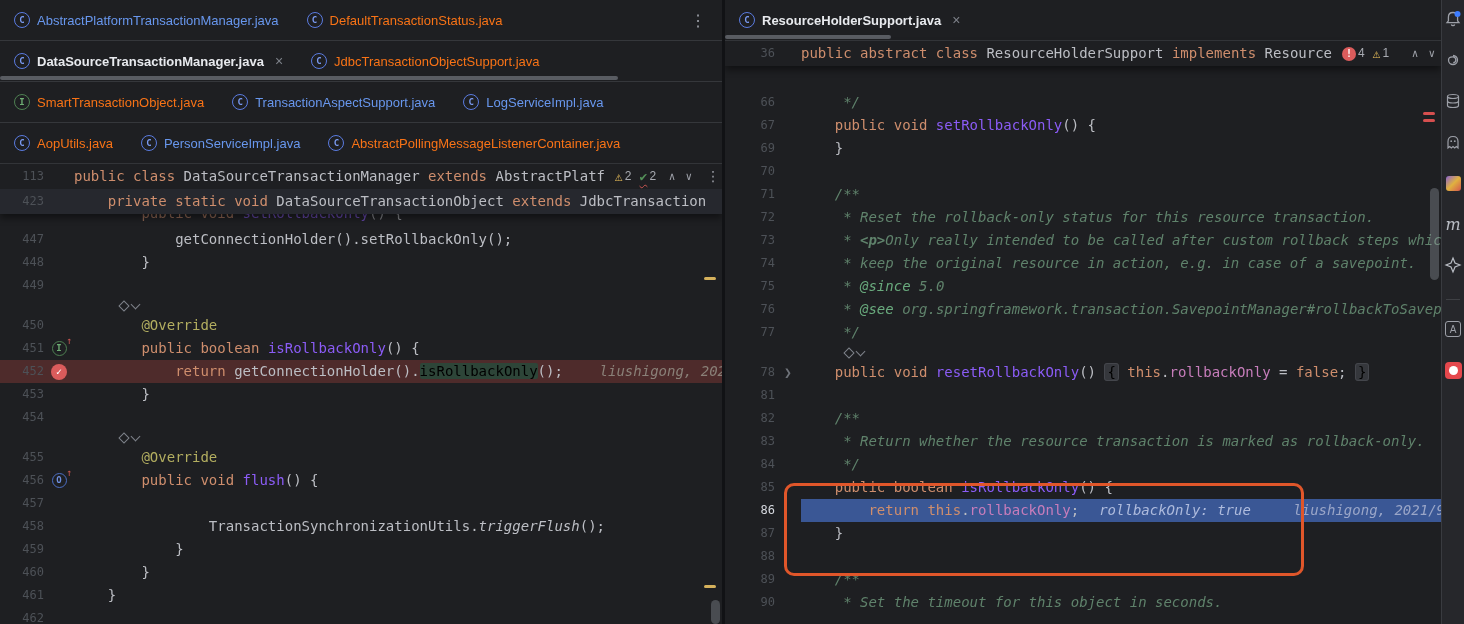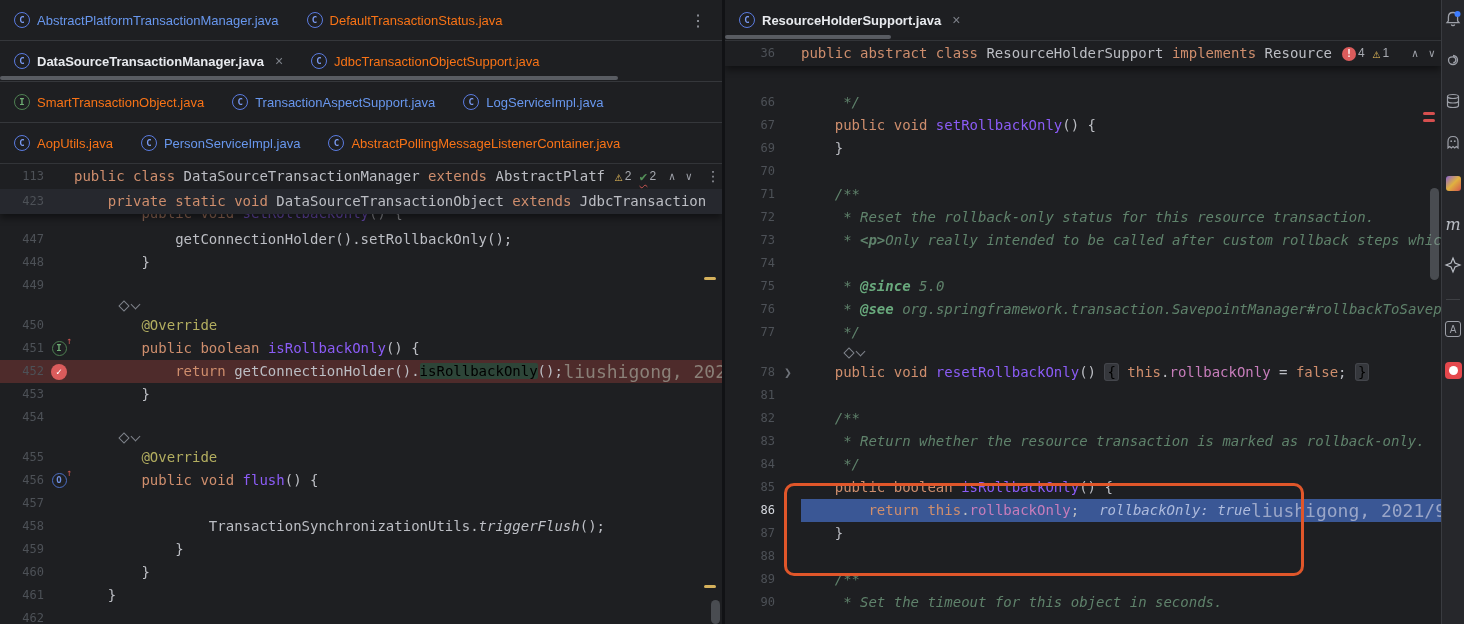--- a/index.html
+++ b/index.html
@@ -27,27 +27,27 @@
   .sticky .code-row{height:25px;line-height:25px}
   .sticky{position:relative;z-index:5;box-shadow:0 4px 7px rgba(0,0,0,.45);background:#1e1f22}
   .sticky .code-row.sticky-active{background:#26282e}
   .lnum{width:44px;text-align:right;font-size:12px;color:#4d5157;flex:none}
   .right .lnum{width:50px}
   .gicon{width:30px;flex:none;display:flex;align-items:center;justify-content:center;position:relative;height:100%}
   .right .gicon{width:26px}
   .ltext{white-space:pre}
   .tk-kw{color:#cf8e6d}.tk-pln{color:#bcbec4}.tk-mth{color:#8b5cf6}.tk-fld{color:#c77dbb}
   .tk-ann{color:#b3ae60}.tk-cmt{color:#5f826b;font-style:italic}.tk-cmtb{color:#5f826b;font-style:italic;font-weight:bold}
-  .tk-tag{color:#69aa7d;font-style:italic;font-weight:bold}.tk-itl{color:#bcbec4;font-style:italic}
+  .tk-tag{color:#69aa7d;font-style:italic;font-weight:normal}.tk-itl{color:#bcbec4;font-style:italic}
   .tk-hlg{background:#2d4538;border-radius:2px}.tk-fold{background:#35373c;border:1px solid #44464c;border-radius:3px;padding:0 2px}
   .bp-line{background:#4e2b2b}
   .exec-line .ltext,.exec-line .hint-blame-zone{background:#3a5795}
   .exec-line{background:linear-gradient(to right,transparent 76px,#3a5795 76px)}
   .exec-line .lnum{color:#d5d8de}
-  .blame{margin-left:auto;margin-right:-4px;color:#8a8078;font-size:18px}
+  .blame{margin-left:auto;margin-right:-4px;font-style:italic;color:#8a8078;font-size:14px}
   .exec-line .blame{color:#9aa6c8}
   .dbg-hint{font-style:italic;color:#aebbdd;margin-left:20px}
   .partial{height:14px;overflow:hidden;opacity:.6}
   .partial .lnum,.partial .gicon,.partial .ltext{position:relative;top:-8px}
   .inlay-row{height:17px;display:flex;align-items:center;padding-left:120px;gap:4px;cursor:pointer}
   .sparkle{width:8px;height:8px;border:1.2px solid #7e828a;transform:rotate(45deg);display:inline-block}
   .chev{width:7px;height:7px;border-right:1.5px solid #7e828a;border-bottom:1.5px solid #7e828a;transform:rotate(45deg);display:inline-block;margin-top:-3px}
   
   .gi-circle{width:15px;height:15px;border-radius:50%;border:1.2px solid #4e8052;color:#6fae74;font-size:9px;font-weight:bold;display:flex;align-items:center;justify-content:center}
   .gi-circle.ov{border-color:#4c6ec4;color:#6f8fe0}
@@ -185,21 +185,21 @@
         <div class="code-row"><span class="lnum">36</span><span class="gicon"></span><span class="ltext"><span class="tk-kw">public abstract class </span><span class="tk-pln">ResourceHolderSupport </span><span class="tk-kw">implements </span><span class="tk-pln">Resource</span></span><span class="widgets"><span class="badgewrap"><span class="w-err">!</span><span class="w-cnt">4</span></span><span class="badgewrap"><span class="w-warn">⚠</span><span class="w-cnt">1</span></span><span class="w-chevs"><span>∧</span><span>∨</span></span></span></div>
       </div>
     <div id="right-code" style="padding-top: 25px;">
         <div class="code-row"><span class="lnum">66</span><span class="gicon"></span><span class="ltext"><span class="tk-cmt">     */</span></span></div>
         <div class="code-row"><span class="lnum">67</span><span class="gicon"></span><span class="ltext"><span class="tk-kw">    public void </span><span class="tk-mth">setRollbackOnly</span><span class="tk-pln">() {</span></span></div>
         <div class="code-row"><span class="lnum">69</span><span class="gicon"></span><span class="ltext"><span class="tk-pln">    }</span></span></div>
         <div class="code-row"><span class="lnum">70</span><span class="gicon"></span><span class="ltext"></span></div>
         <div class="code-row"><span class="lnum">71</span><span class="gicon"></span><span class="ltext"><span class="tk-cmt">    /**</span></span></div>
         <div class="code-row"><span class="lnum">72</span><span class="gicon"></span><span class="ltext"><span class="tk-cmt">     * Reset the rollback-only status for this resource transaction.</span></span></div>
         <div class="code-row"><span class="lnum">73</span><span class="gicon"></span><span class="ltext"><span class="tk-cmt">     * </span><span class="tk-cmtb">&lt;p&gt;</span><span class="tk-cmt">Only really intended to be called after custom rollback steps which</span></span></div>
-        <div class="code-row"><span class="lnum">74</span><span class="gicon"></span></div>
+        <div class="code-row"><span class="lnum">74</span><span class="gicon"></span><span class="ltext"><span class="tk-cmt">     * keep the original resource in action, e.g. in case of a savepoint.</span></span></div>
         <div class="code-row"><span class="lnum">75</span><span class="gicon"></span><span class="ltext"><span class="tk-cmt">     * </span><span class="tk-tag">@since</span><span class="tk-cmt"> 5.0</span></span></div>
         <div class="code-row"><span class="lnum">76</span><span class="gicon"></span><span class="ltext"><span class="tk-cmt">     * </span><span class="tk-tag">@see</span><span class="tk-cmt"> org.springframework.transaction.SavepointManager#rollbackToSavep</span></span></div>
         <div class="code-row"><span class="lnum">77</span><span class="gicon"></span><span class="ltext"><span class="tk-cmt">     */</span></span></div>
         <div class="inlay-row">
           <span class="sparkle"></span>
           <span class="chev"></span>
         </div>
         <div class="code-row"><span class="lnum">78</span><span class="gicon"><span class="gi-fold">❯</span></span><span class="ltext"><span class="tk-kw">    public void </span><span class="tk-mth">resetRollbackOnly</span><span class="tk-pln">() </span><span class="tk-fold">{</span><span class="tk-pln"> </span><span class="tk-kw">this</span><span class="tk-pln">.</span><span class="tk-fld">rollbackOnly</span><span class="tk-pln"> = </span><span class="tk-kw">false</span><span class="tk-pln">; </span><span class="tk-fold">}</span></span></div>
         <div class="code-row"><span class="lnum">81</span><span class="gicon"></span><span class="ltext"></span></div>
         <div class="code-row"><span class="lnum">82</span><span class="gicon"></span><span class="ltext"><span class="tk-cmt">    /**</span></span></div>

